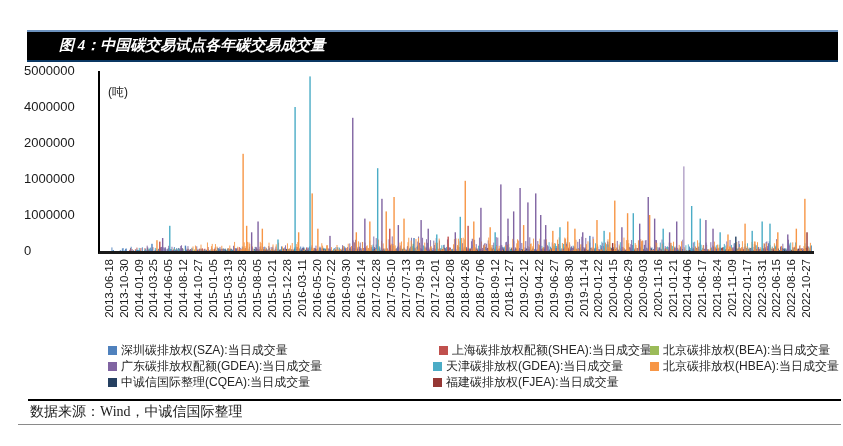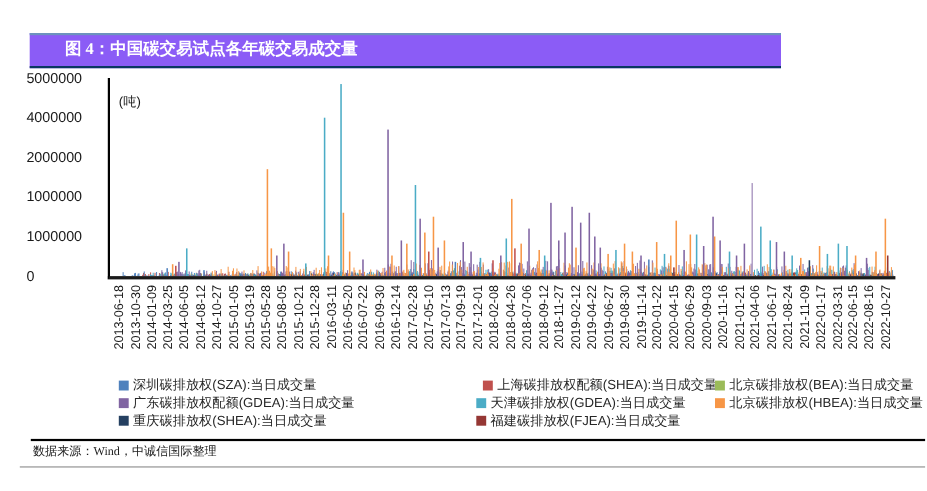--- a/index.html
+++ b/index.html
@@ -1,35 +1,35 @@
 <!DOCTYPE html>
 <html><head>
 <meta charset="utf-8">
 <style>
   html,body{margin:0;padding:0;background:#fff;}
   .page{position:relative;width:843px;height:446px;background:#fff;overflow:hidden;
         font-family:"Liberation Sans","DejaVu Sans",sans-serif;color:#1a1a1a;}
-  .title-bar{position:absolute;left:27px;top:30px;width:683px;height:28px;
-             background:#8b5cf6;border-top:2px solid #6c92be;border-bottom:2px solid #0a3763;}
+  .title-bar{position:absolute;left:27px;top:30px;width:811px;height:28px;
+             background:#000000;border-top:2px solid #6c92be;border-bottom:2px solid #0a3763;font-style:italic;}
   .title-text{display:inline-block;padding-left:32px;line-height:27px;color:#ffffff;
               font-family:"Liberation Serif","DejaVu Serif",serif;font-weight:bold;font-size:15px;}
   .unit{position:absolute;left:108px;top:84px;font-size:12px;color:#1a1a1a;}
   .ylab{position:absolute;width:70px;text-align:left;font-size:13px;color:#1a1a1a;line-height:14px;}
   .plot{position:absolute;left:98px;top:71px;width:716px;height:183px;box-sizing:border-box;
         border-left:2px solid #000;border-bottom:3px solid #1a1a1a;}
   .plot svg{display:block;width:712px;height:180px;}
   .xlab{position:absolute;width:72px;height:13px;font-size:11.5px;line-height:13px;color:#1a1a1a;
         text-align:right;white-space:nowrap;transform-origin:100% 0;transform:rotate(-90deg);}
   .legend-item{position:absolute;height:13px;font-size:12px;line-height:13px;color:#262626;white-space:nowrap;margin-left:48px;}
   .legend-item .swatch{display:inline-block;width:9px;height:9px;margin-right:4px;vertical-align:-1px;}
   .rule{position:absolute;height:0;border-top:2px solid #000;}
   .rule-top{left:28px;top:399px;width:813px;}
   .rule-bottom{left:18px;top:424px;width:823px;border-top:1px solid #8a8a8a;}
   .source{position:absolute;left:30px;top:403px;font-family:"Liberation Serif","DejaVu Serif",serif;
-          font-size:11px;color:#1a1a1a;}
+          font-size:14px;color:#1a1a1a;}
 </style>
 </head>
 <body>
 
 <div class="page">
   <div class="title-bar">
     <span class="title-text">图 4：中国碳交易试点各年碳交易成交量</span>
   </div>
 
   <div id="yaxis">
@@ -2624,20 +2624,20 @@
       <div class="xlab" style="left: 713.25px; top: 259px;">2022-08-16</div>
       <div class="xlab" style="left: 728.083px; top: 259px;">2022-10-27</div>
     </div>
   <div id="legend">
       <div class="legend-item" style="left: 60px; top: 344px;"><span class="swatch" style="background: rgb(79, 129, 189);"></span><span>深圳碳排放权(SZA):当日成交量</span></div>
       <div class="legend-item" style="left: 371px; top: 344px; padding-left: 20px;"><span class="swatch" style="background: rgb(192, 80, 77);"></span><span>上海碳排放权配额(SHEA):当日成交量</span></div>
       <div class="legend-item" style="left: 602px; top: 344px;"><span class="swatch" style="background: rgb(155, 187, 89);"></span><span>北京碳排放权(BEA):当日成交量</span></div>
       <div class="legend-item" style="left: 60px; top: 360px; text-align: right;"><span class="swatch" style="background: rgb(128, 100, 162);"></span><span>广东碳排放权配额(GDEA):当日成交量</span></div>
       <div class="legend-item" style="left: 385px; top: 360px;"><span class="swatch" style="background: rgb(75, 172, 198);"></span><span>天津碳排放权(GDEA):当日成交量</span></div>
       <div class="legend-item" style="left: 602px; top: 360px;"><span class="swatch" style="background: rgb(247, 150, 70);"></span><span>北京碳排放权(HBEA):当日成交量</span></div>
-      <div class="legend-item" style="left: 60px; top: 376px;"><span class="swatch" style="background: rgb(37, 64, 97);"></span><span>重庆碳排放权(SHEA):当日成交量</span></div>
+      <div class="legend-item" style="left: 60px; top: 376px;"><span class="swatch" style="background: rgb(37, 64, 97);"></span><span>中诚信国际整理(CQEA):当日成交量</span></div>
       <div class="legend-item" style="left: 385px; top: 376px;"><span class="swatch" style="background: rgb(149, 55, 52);"></span><span>福建碳排放权(FJEA):当日成交量</span></div>
     </div>
 
   <div class="rule rule-top"></div>
   <div class="source">数据来源：Wind，中诚信国际整理</div>
   <div class="rule rule-bottom"></div>
 </div>
 
 </body></html>

